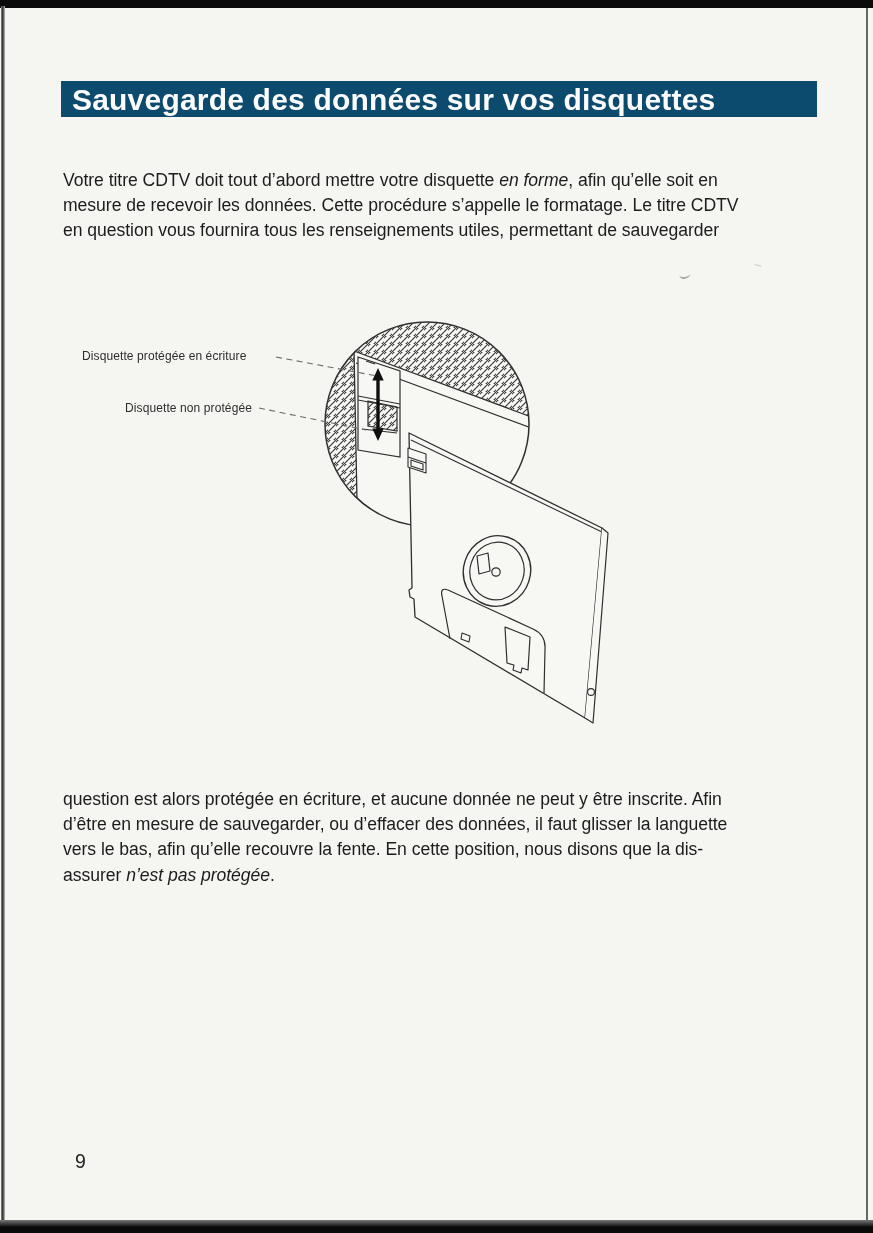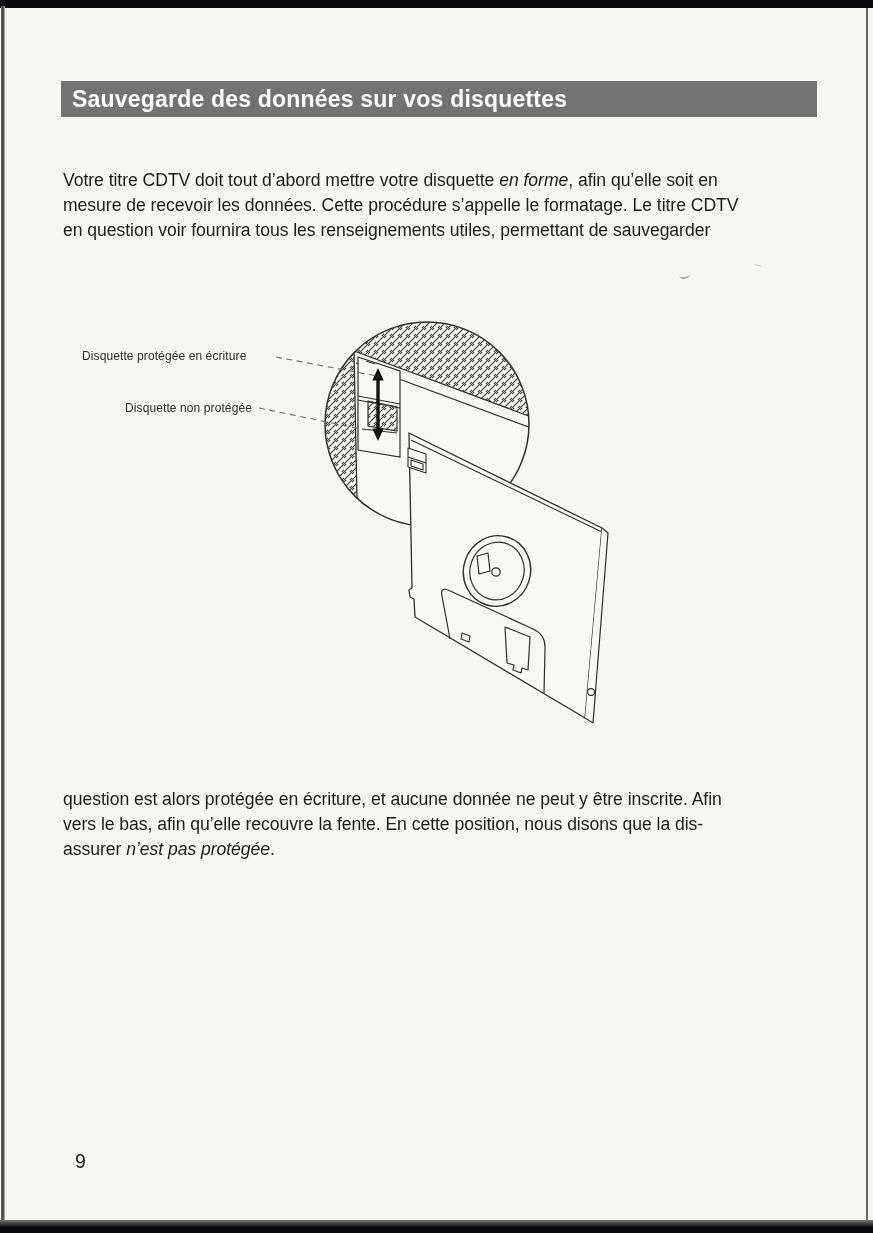--- a/index.html
+++ b/index.html
@@ -10,22 +10,22 @@
   }
   .bar-top{position:absolute;left:0;top:0;width:873px;height:8px;background:#0b0b0b;}
   .bar-bottom{position:absolute;left:0;top:1220px;width:873px;height:13px;
     background:linear-gradient(#777 0%,#0a0a0a 55%);}
   .edge-left{position:absolute;left:1px;top:6px;width:4px;height:1216px;
     background:linear-gradient(90deg,#8a8a8a 0%,#2f2f2f 45%,#c4c4c2 100%);}
   .edge-right{position:absolute;left:866px;top:8px;width:2px;height:1212px;
     background:#4d4d4d;opacity:.85;}
   .header-bar{
     position:absolute;left:61px;top:81px;width:745px;height:36px;
-    background:#737373;color:#fcfcfc;
-    font-size:23px;font-weight:700;line-height:37px;
+    background:#0c4a6e;color:#fcfcfc;
+    font-size:30px;font-weight:700;line-height:37px;
     padding-left:11px;letter-spacing:.2px;white-space:nowrap;
   }
   .para{position:absolute;left:63px;font-size:17.6px;line-height:25.2px;
     letter-spacing:-.05px;color:#1c1c1c;}
   .para-1{top:168px;}
   .para-2{top:787px;}
   .tline{white-space:nowrap;}
   .tline i{}
   .callout{position:absolute;font-size:12px;color:#2d2d2d;white-space:nowrap;
     letter-spacing:.1px;}
@@ -49,21 +49,21 @@
   <div class="edge-right"></div>
   <div class="bar-bottom"></div>
 
   <div class="header-bar">
     <span>Sauvegarde des données sur vos disquettes</span>
   </div>
 
   <div class="para para-1">
       <div class="tline"><span>Votre titre CDTV doit tout d’abord mettre votre disquette </span><i>en forme</i><span>, afin qu’elle soit en</span></div>
       <div class="tline"><span>mesure de recevoir les données. Cette procédure s’appelle le formatage. Le titre CDTV</span></div>
-      <div class="tline"><span>en question voir fournira tous les renseignements utiles, permettant de sauvegarder</span></div>
+      <div class="tline"><span>en question vous fournira tous les renseignements utiles, permettant de sauvegarder</span></div>
     </div>
 
   <div class="callout callout-1">Disquette protégée en écriture</div>
   <div class="callout callout-2">Disquette non protégée</div>
 
   <svg class="illu" width="470" height="470" viewBox="230 300 470 470">
     <defs>
       <pattern id="hatch" width="8" height="8" patternUnits="userSpaceOnUse">
         <path d="M-1,9 L9,-1 M-3,5 L5,-3 M3,11 L11,3" stroke="#3a3a3a" stroke-width="1.2" fill="none"></path>
       </pattern>
@@ -116,20 +116,21 @@
       <g stroke-width="1.2">
         <path d="M450,639 L442,596 Q440,587 448,590 L533,629 Q546,635 545,649 L544,693"></path>
         <path d="M505,627 L530,637 L528,670 L522,668 L521,673 L513,670 L514,665 L507,663 Z"></path>
         <path d="M462,633 L470,636 L469,642 L461,639 Z" stroke-width="1.1"></path>
       </g>
     </g>
   </svg>
 
   <div class="para para-2">
       <div class="tline"><span>question est alors protégée en écriture, et aucune donnée ne peut y être inscrite. Afin</span></div>
+      <div class="tline"><span>d’être en mesure de sauvegarder, ou d’effacer des données, il faut glisser la languette</span></div>
       <div class="tline"><span>vers le bas, afin qu’elle recouvre la fente. En cette position, nous disons que la dis-</span></div>
       <div class="tline"><span>assurer </span><i>n’est pas protégée</i><span>.</span></div>
     </div>
 
   <div class="artifact artifact-1"></div>
   <div class="artifact artifact-2"></div>
 
   <div class="pagenum">9</div>
 </div>
 

